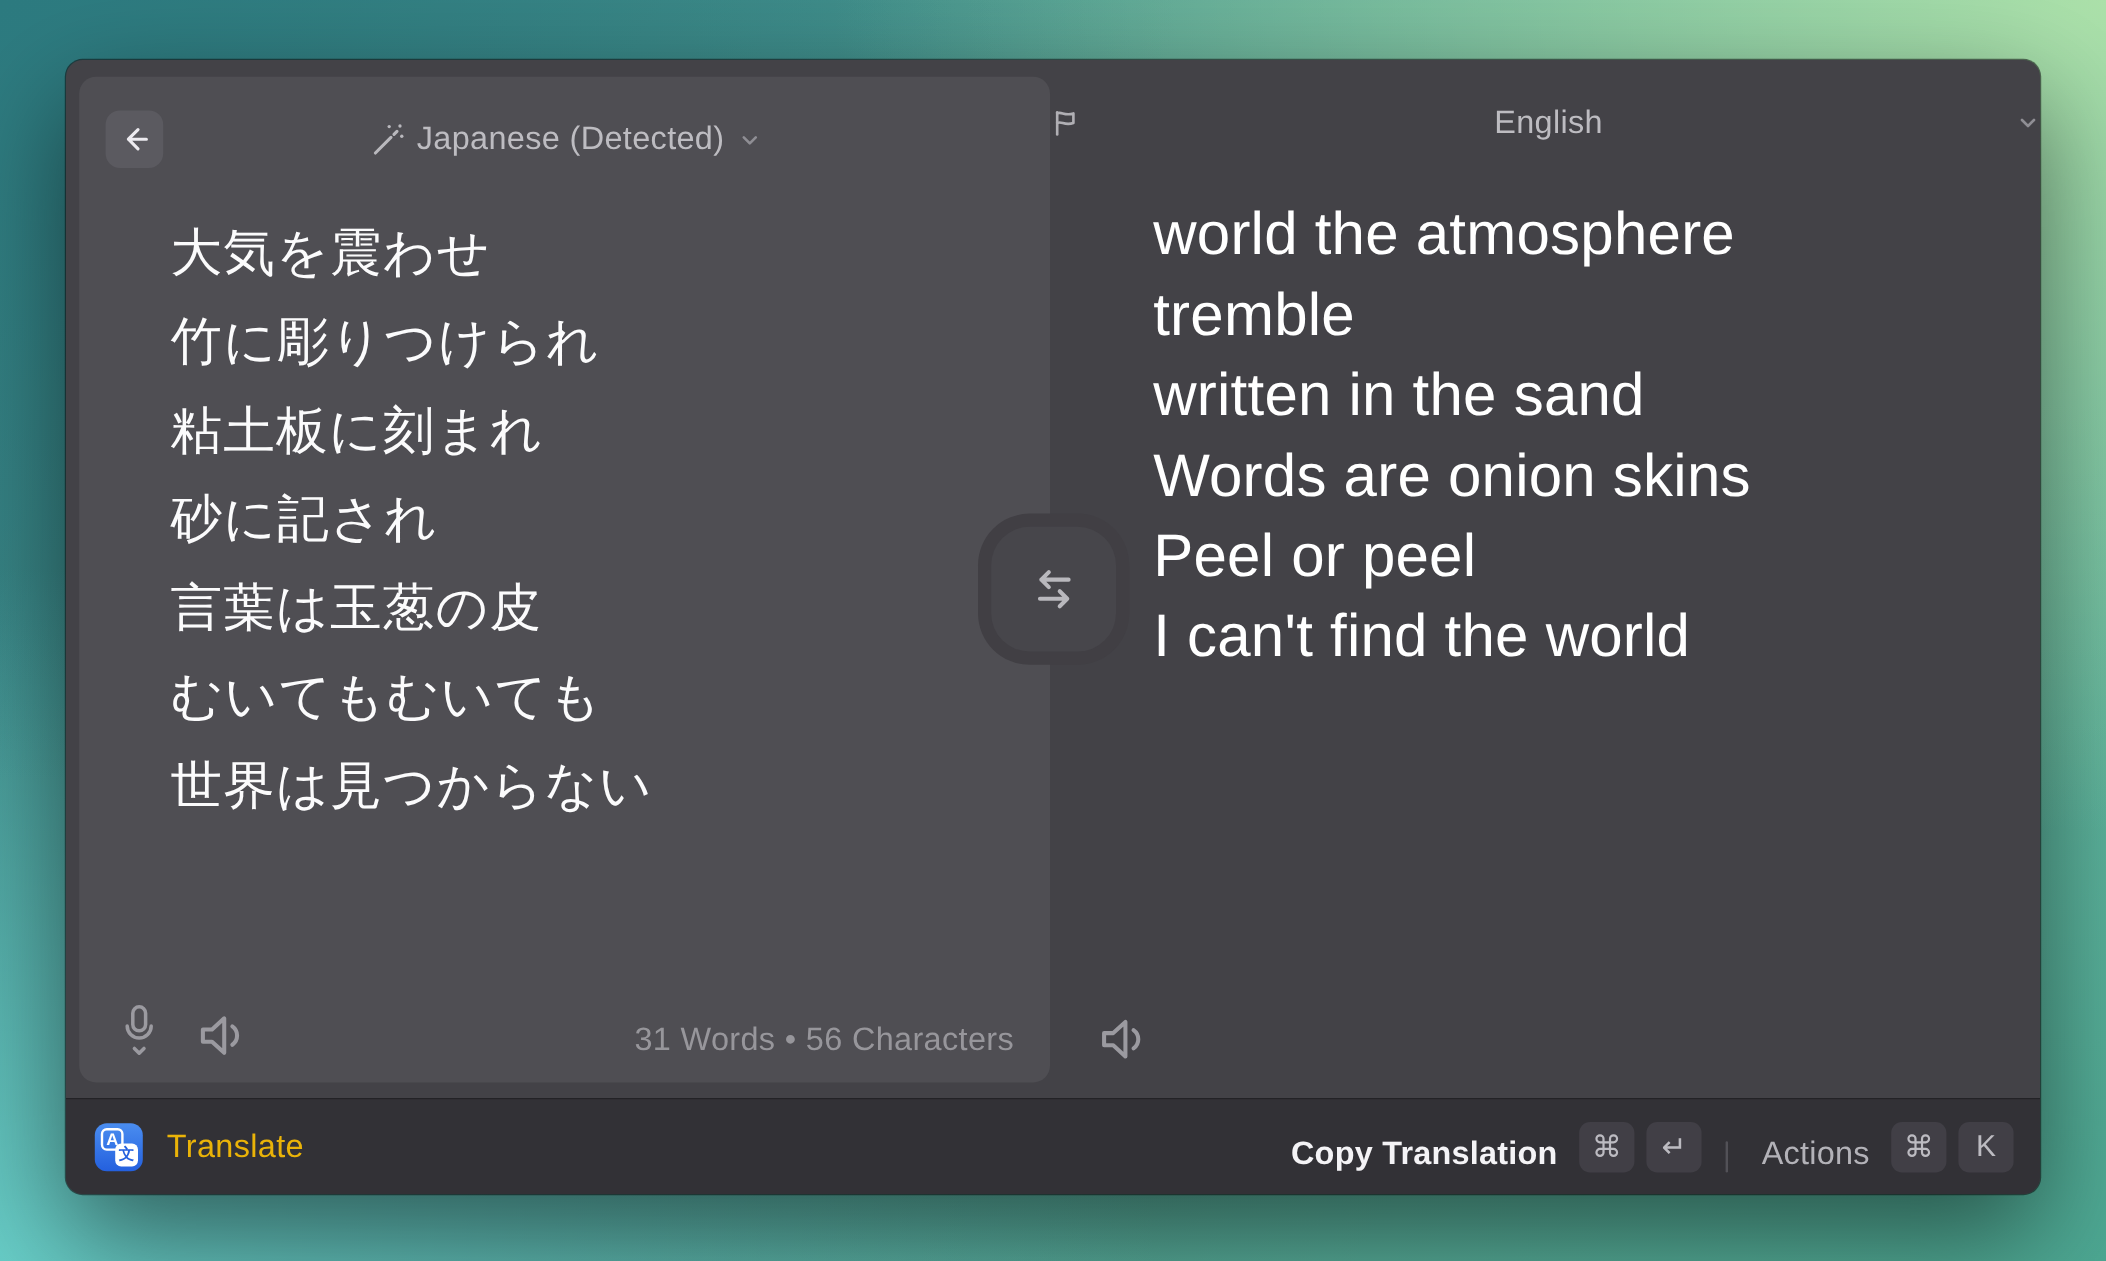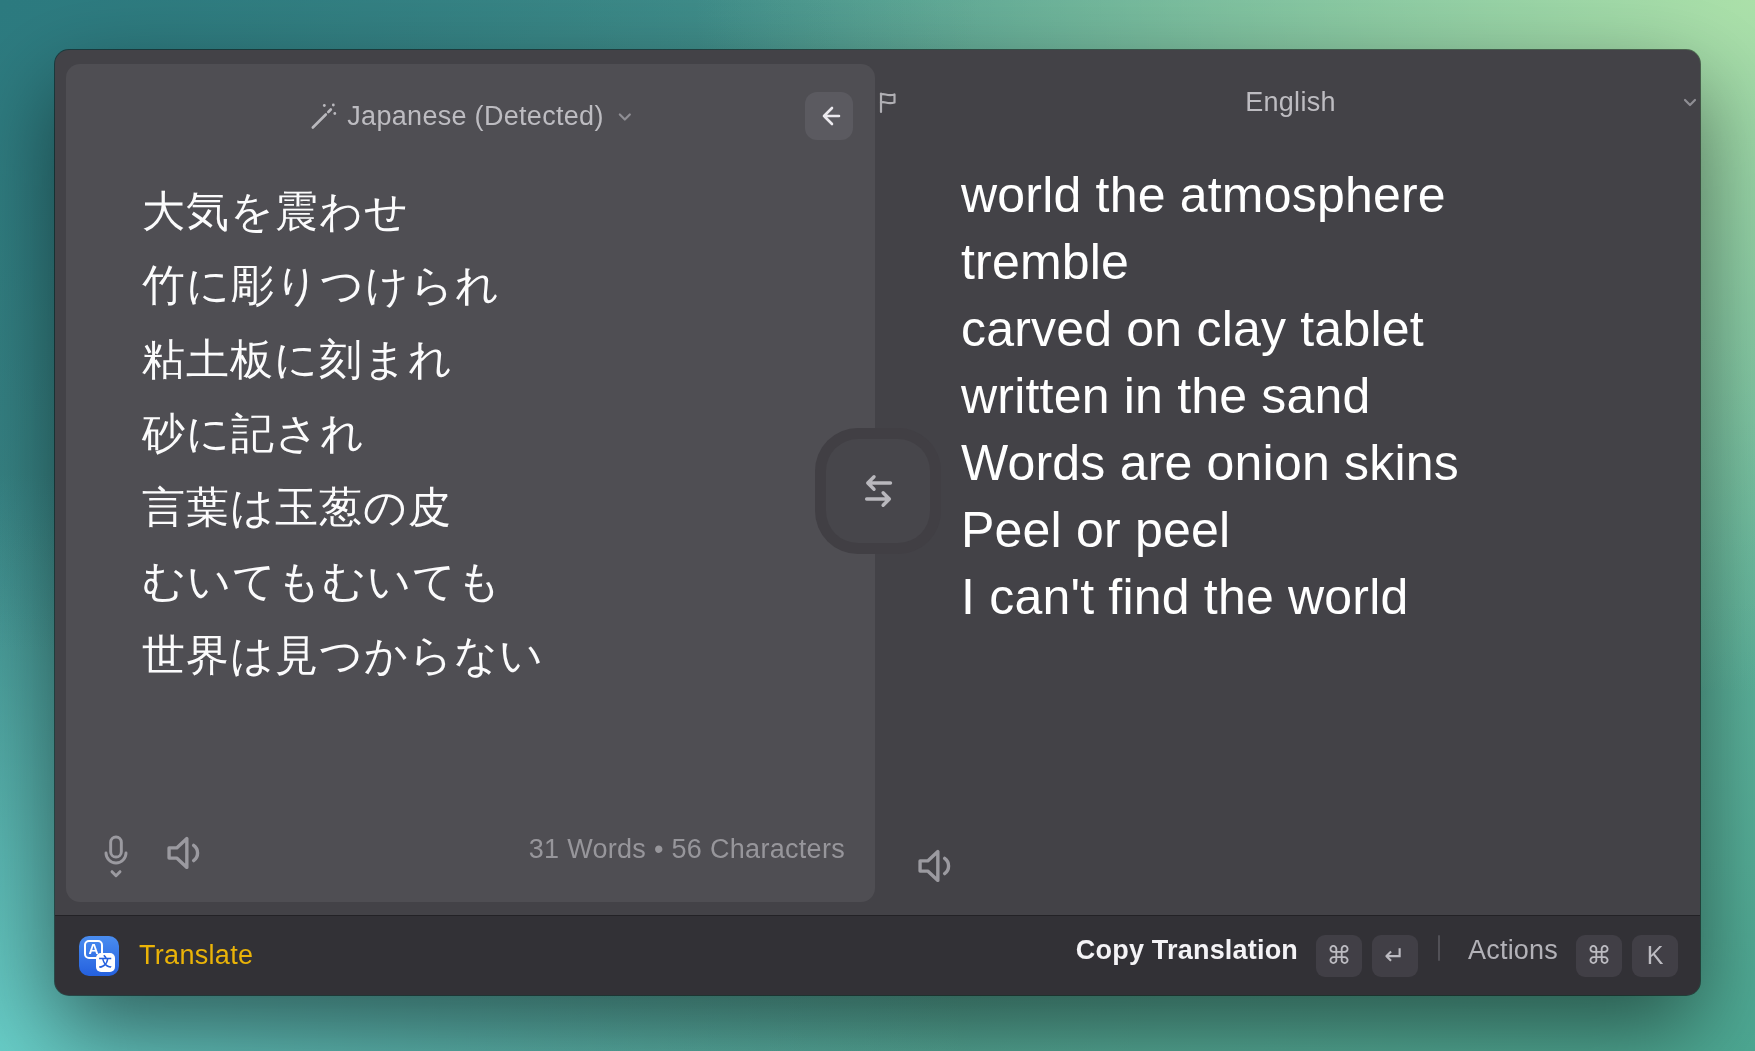--- a/index.html
+++ b/index.html
@@ -20,38 +20,38 @@
     background:#434247;border-radius:14px;
     box-shadow:0 35px 90px rgba(0,0,0,.5), 0 0 0 1px rgba(15,15,17,.55);
     overflow:hidden;
   }
   .main{position:absolute;left:0;top:0;right:0;bottom:80px;}
   
   .source-panel{
     position:absolute;left:11px;top:14px;width:809px;height:838px;
     background:#4f4e53;border-radius:14px;
   }
-  .panel-header{position:relative;height:92px;margin-top:6px;display:flex;align-items:center;padding:0 22px;justify-content:flex-end;}
+  .panel-header{position:relative;height:92px;margin-top:6px;display:flex;align-items:center;padding:0 22px;}
   .back-button{
     width:48px;height:48px;border-radius:12px;background:#5b5a60;
     display:flex;align-items:center;justify-content:center;cursor:pointer;flex:0 0 auto;
   }
   .header-center{
     position:absolute;left:50%;top:50%;transform:translate(-50%,-50%);
     display:flex;align-items:center;gap:11px;white-space:nowrap;cursor:pointer;
   }
   .lang-label{font-size:27px;color:#bdbcc1;letter-spacing:.3px;}
   .source-text{
     margin:12px 30px 0 76px;
     font-size:43px;line-height:74px;color:#fbfbfc;letter-spacing:1px;
     font-family:"Liberation Sans","DejaVu Sans",sans-serif;
   }
   .panel-footer{
     position:absolute;left:34px;right:30px;bottom:20px;height:48px;
-    display:flex;align-items:flex-start;gap:32px;
+    display:flex;align-items:flex-end;gap:32px;
   }
   .stats{margin-left:auto;font-size:27px;color:#97969b;letter-spacing:.3px;}
   
   .target-region{position:absolute;left:820px;top:0;right:0;bottom:0;}
   .target-header{height:92px;margin-top:6px;display:flex;align-items:center;justify-content:space-between;gap:12px;cursor:pointer;}
   .target-text{
     margin:14px 0 0 86px;width:640px;
     font-size:50px;line-height:67px;color:#ffffff;letter-spacing:.2px;
   }
   .target-speaker{position:absolute;left:40px;bottom:30px;}
@@ -74,21 +74,21 @@
   }
   .ai-a{
     position:absolute;left:5px;top:4px;width:19px;height:19px;border:2px solid #ffffff;border-radius:5px;
     color:#ffffff;font-size:14px;font-weight:bold;display:flex;align-items:center;justify-content:center;box-sizing:border-box;
   }
   .ai-bun{
     position:absolute;right:4px;bottom:4px;width:19px;height:19px;background:#ffffff;border-radius:5px;
     color:#2460de;font-size:13px;font-weight:bold;display:flex;align-items:center;justify-content:center;
   }
   .app-name{font-size:27px;color:#eab308;letter-spacing:.3px;}
-  .footer-right{margin-left:auto;display:flex;align-items:flex-start;gap:10px;}
+  .footer-right{margin-left:auto;display:flex;align-items:flex-end;gap:10px;}
   .action-label{font-size:27px;color:#f4f3f6;font-weight:bold;letter-spacing:.2px;margin-right:8px;cursor:pointer;}
   .action-label.secondary{color:#b3b2b8;font-weight:normal;margin-left:8px;}
   .key-badge{
     min-width:46px;height:42px;border-radius:9px;background:#413f46;color:#bcbbc1;
     font-size:25px;display:flex;align-items:center;justify-content:center;padding:0 8px;box-sizing:border-box;
   }
   .footer-divider{width:2px;height:26px;background:#525157;margin:0 10px;border-radius:1px;}
   svg{display:block;}
 </style>
 </head>
@@ -157,21 +157,20 @@
           <path d="M6 5.5 C9.5 3.5 12 8 19.5 5.5 L19.5 13.5 C12 16 9.5 11.5 6 13.5" fill="none" stroke="#b0afb4" stroke-width="2.2" stroke-linecap="round" stroke-linejoin="round"></path>
         </svg>
         <span class="lang-label">English</span>
         <svg width="20" height="20" viewBox="0 0 20 20">
           <path d="M5 8 L10 13 L15 8" fill="none" stroke="#8f8e94" stroke-width="2.2" stroke-linecap="round" stroke-linejoin="round"></path>
         </svg>
       </div>
 
       <div class="target-text">
           <div>world the atmosphere tremble</div>
-          <div>carved on clay tablet</div>
           <div>written in the sand</div>
           <div>Words are onion skins</div>
           <div>Peel or peel</div>
           <div>I can't find the world</div>
         </div>
 
       <div class="target-speaker">
         <svg width="44" height="38" viewBox="0 0 26 22">
           <path d="M3 8 H7.5 L13.5 2.5 V19.5 L7.5 14 H3 Z" fill="none" stroke="#9b9aa0" stroke-width="2" stroke-linejoin="round"></path>
           <path d="M17.5 6.5 a5.5 5.5 0 0 1 0 9" fill="none" stroke="#9b9aa0" stroke-width="2" stroke-linecap="round"></path>

